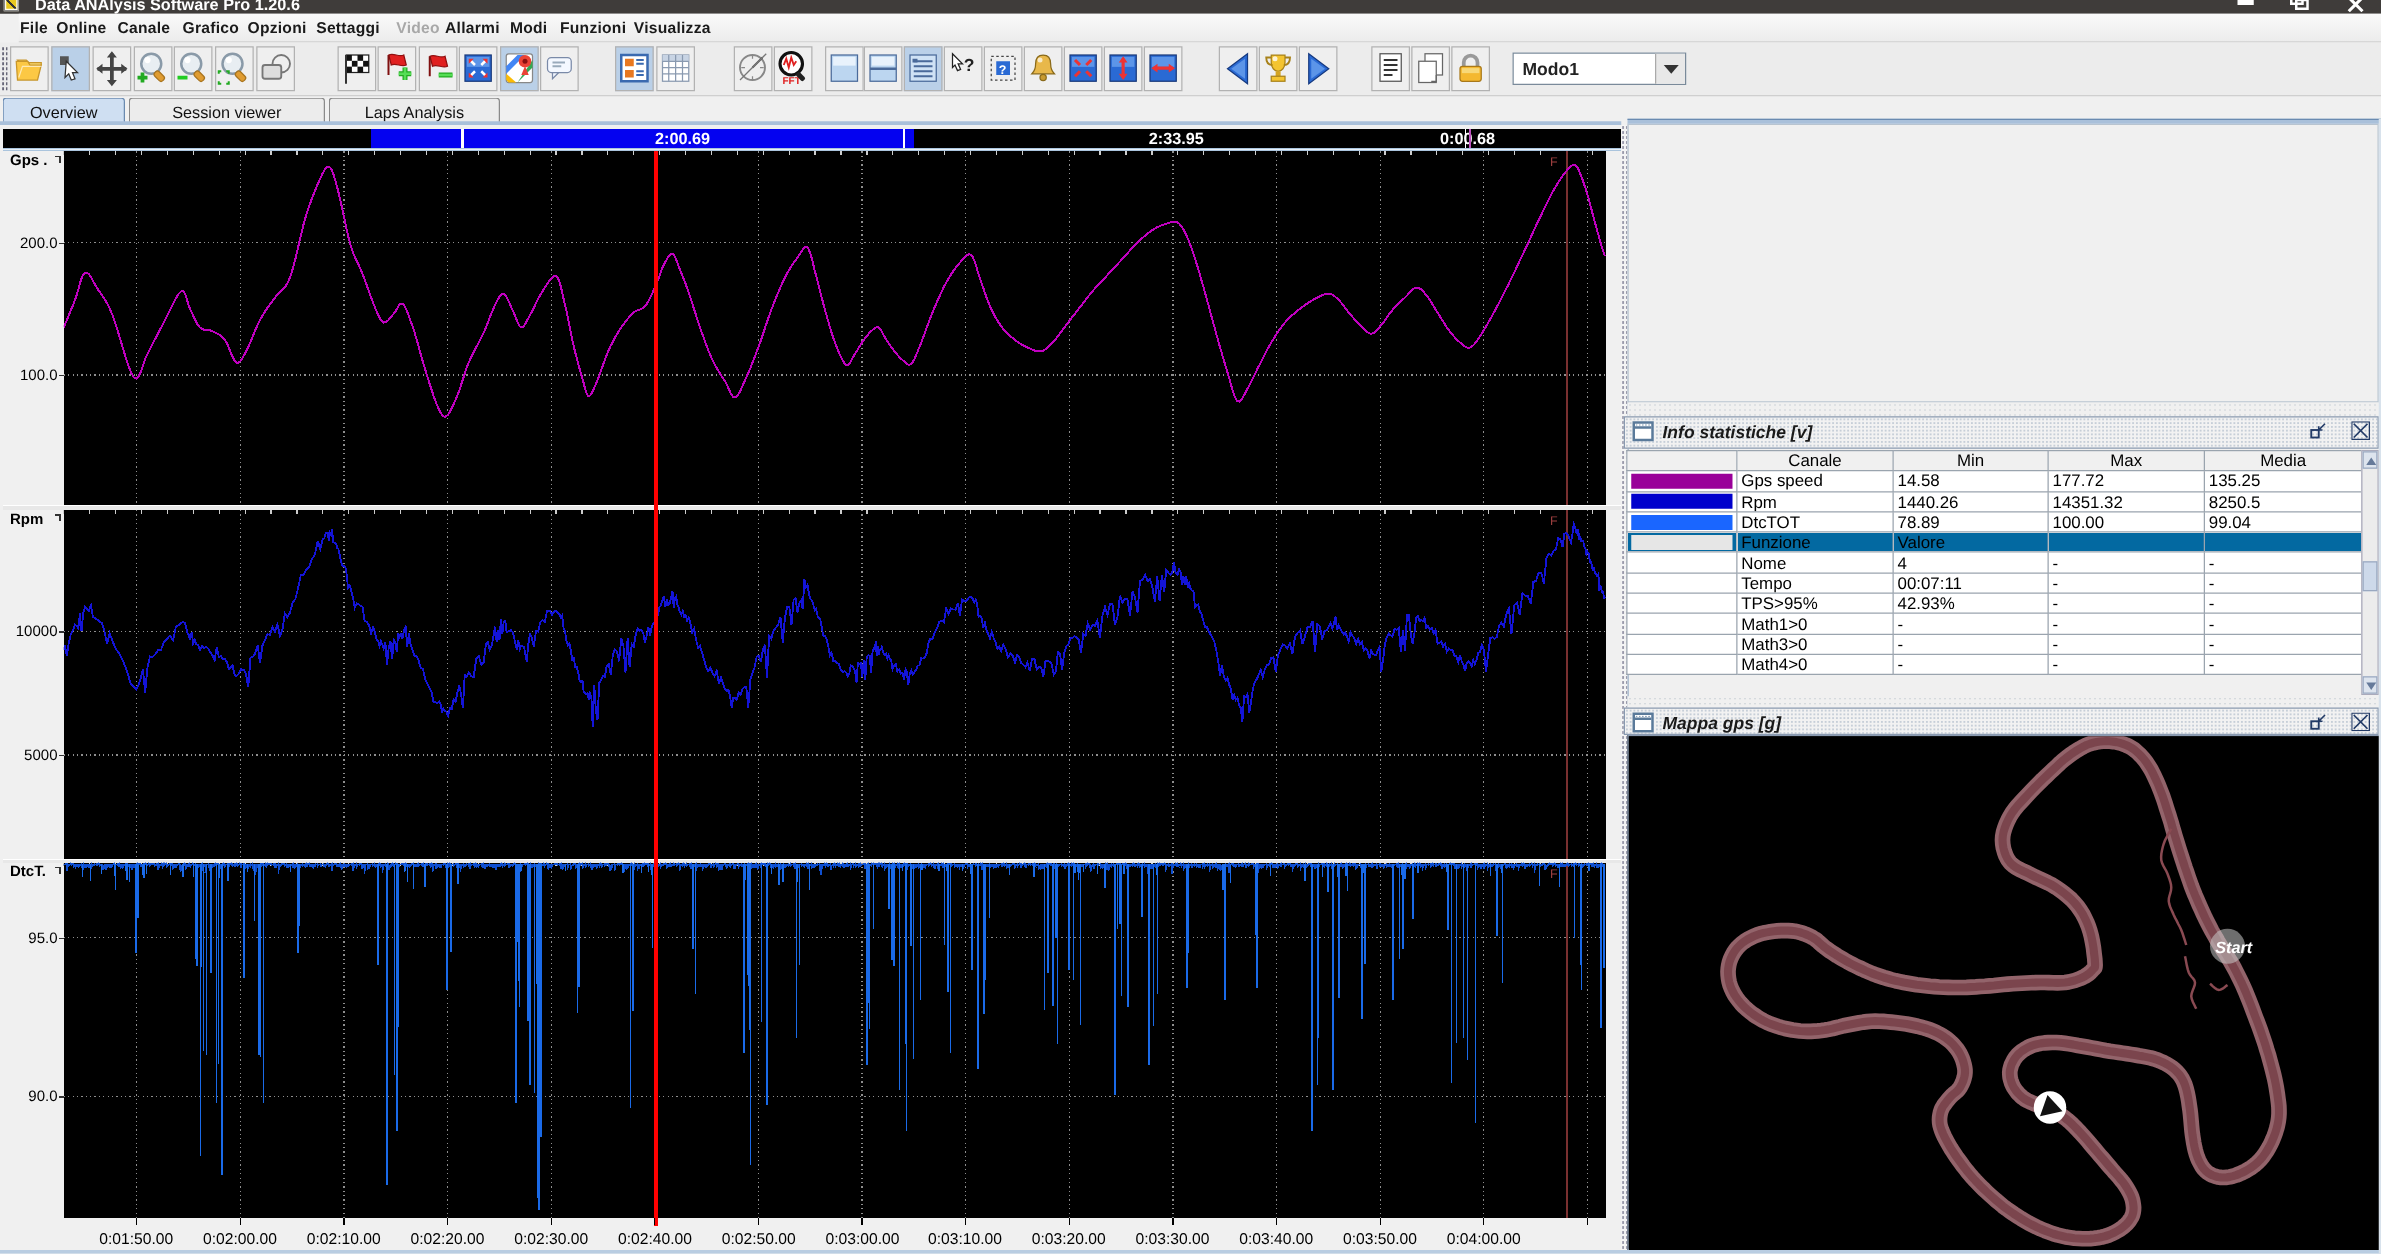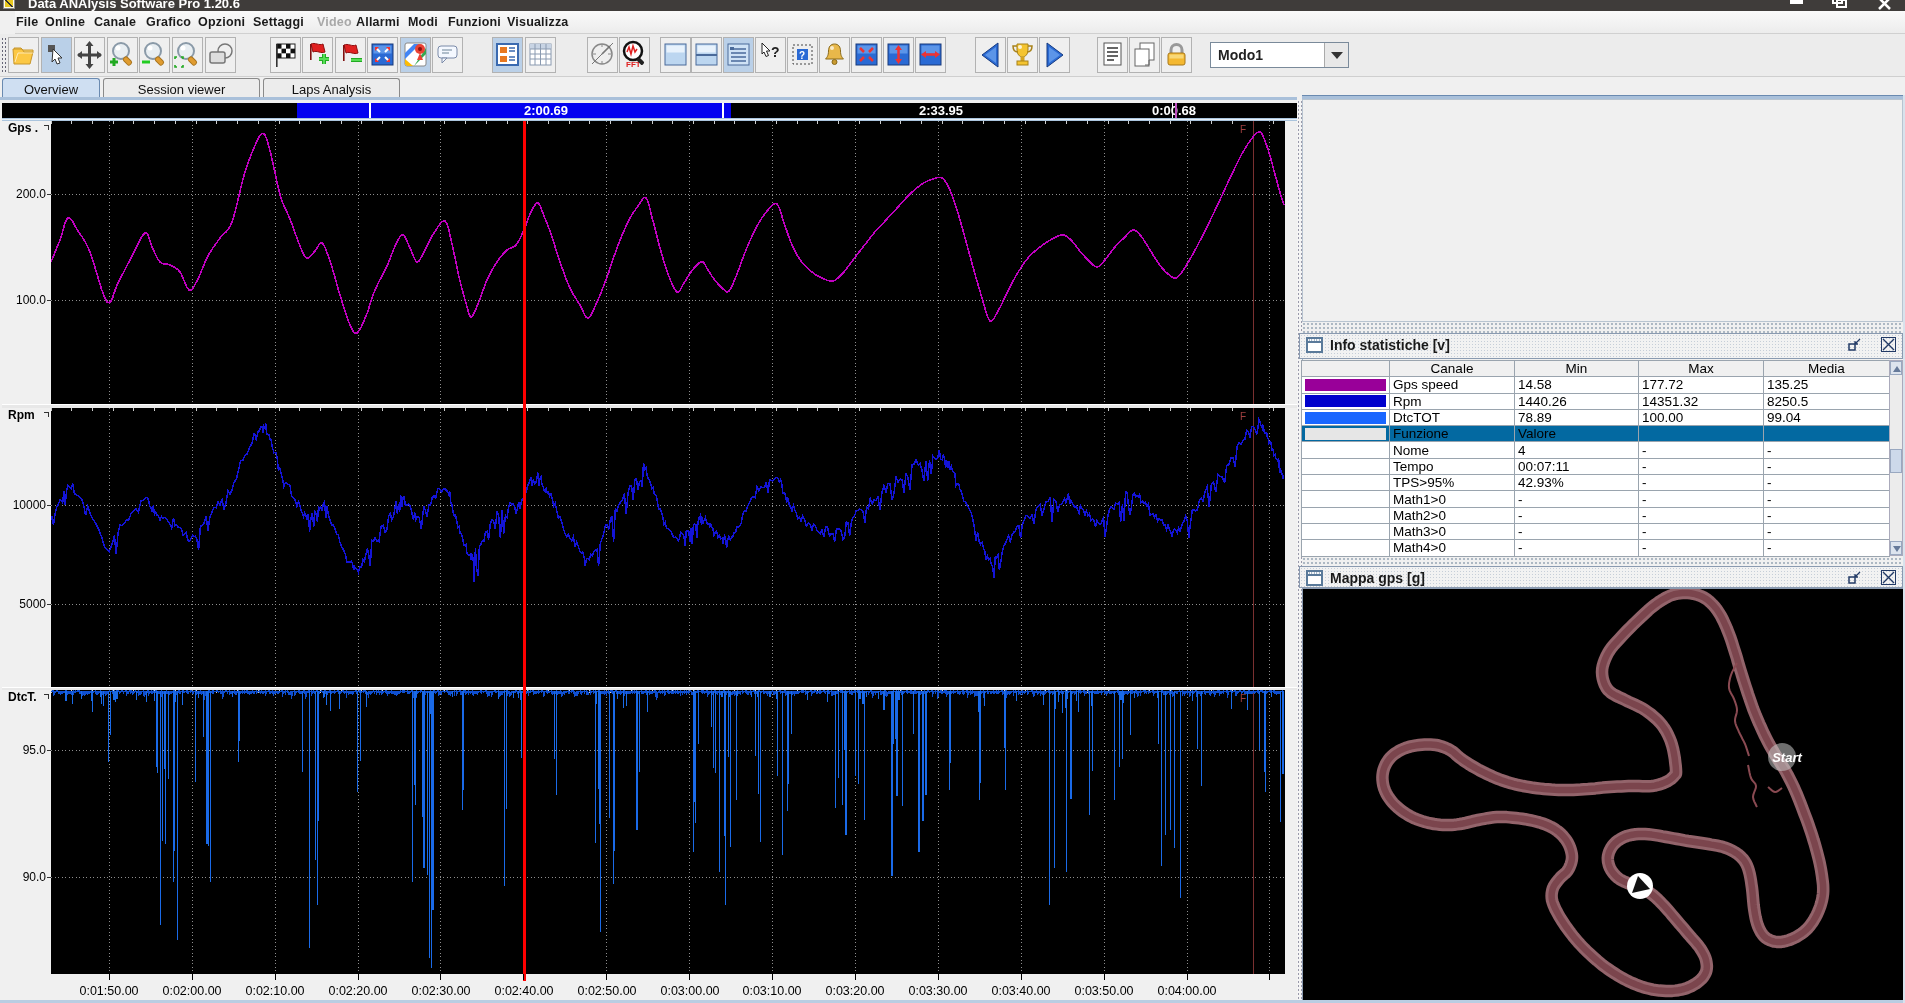--- a/index.html
+++ b/index.html
@@ -20,21 +20,21 @@
 .tabs { position:absolute; left:0; top:77px; width:1905px; height:23px; }
 .tab { position:absolute; top:1px; height:22px; border:1px solid #8a8a8a; border-bottom:none; background:#ececec; font-size:13px; color:#111; padding-top:3px; text-align:center; border-radius:3px 3px 0 0; }
 .tab.sel { background:#cfdff2; border-color:#6a8ab0; }
 .tabline { position:absolute; left:0; top:97px; width:1297px; height:3px; background:#a9c0da; }
 .rptop { position:absolute; left:1302px; top:95px; width:603px; height:4px; background:#a9c0da; border-top:1px solid #6a8ab0; }
 .chartwrap { position:absolute; left:0; top:100px; width:1297px; height:903px; background:#f0f0f0; }
 .splitter { position:absolute; left:1297px; top:100px; width:5px; height:900px; background:#f4f4f4; background-image:radial-gradient(#99a 0.7px, transparent 0.8px); background-size:3px 4px; }
 .rpanel { position:absolute; left:1302px; top:99px; width:601px; height:901px; background:#f0f0f0; border-left:1px solid #9ab0c8; }
 .remptytop { position:absolute; left:1302px; top:99px; width:601px; height:223px; background:#f0f0f0; border:1px solid #b8c4d0; }
 .hatch { position:absolute; left:1302px; width:601px; background-image:radial-gradient(#a8b4c0 0.7px, transparent 0.8px); background-size:4px 4px; background-color:#f0f0f0; }
-.ptitle { position:absolute; left:1299px; width:604px; background:#f2f2f2; background-image:radial-gradient(#c6ced8 0.6px, transparent 0.7px); background-size:3px 3px; border:1px solid #8a9ab0; }
+.ptitle { position:absolute; left:1299px; width:604px; background:#f2f2f2; background-image:radial-gradient(#c6ced8 0.6px, transparent 0.7px); background-size:3px 3px; border:1px solid #8a9ab0;font-style:italic; }
 .picon { position:absolute; left:6px; top:3px; width:17px; height:16px; background:#fff; border:2px solid #5a7a9a; }
 .picon-top { width:100%; height:4px; border-bottom:2px solid #5a7a9a; background-image:radial-gradient(#5a7a9a 0.6px, transparent 0.7px); background-size:2.5px 2px; }
 .ptext { position:absolute; left:30px; top:3px; font-size:14px; font-weight:bold; color:#1a1a1a; }
 .pmin { position:absolute; right:40px; top:3px; }
 .pclose { position:absolute; right:6px; top:3px; }
 table.stat { position:absolute; left:1301px; top:360px; width:588px; border-collapse:collapse; table-layout:fixed; font-size:13.5px; color:#000; background:#fff; }
 table.stat td, table.stat th { border:1px solid #9aa4ae; height:16.3px; padding:0 3px; overflow:hidden; white-space:nowrap; font-weight:normal;margin-top:36px; }
 table.stat th { background:#f0f0f0; text-align:center; }
 td.sw { padding:1px 2px; }
 .swb { width:100%; height:12px; }
@@ -510,27 +510,20 @@
       </tr>
       <tr style="background:#fff">
         <td class="sw"></td>
         <td>Math1&gt;0</td>
         <td>-</td>
         <td>-</td>
         <td>-</td>
       </tr>
       <tr style="background:#fff">
         <td class="sw"></td>
-        <td>Math2&gt;0</td>
-        <td>-</td>
-        <td>-</td>
-        <td>-</td>
-      </tr>
-      <tr style="background:#fff">
-        <td class="sw"></td>
         <td>Math3&gt;0</td>
         <td>-</td>
         <td>-</td>
         <td>-</td>
       </tr>
       <tr style="background:#fff">
         <td class="sw"></td>
         <td>Math4&gt;0</td>
         <td>-</td>
         <td>-</td>

